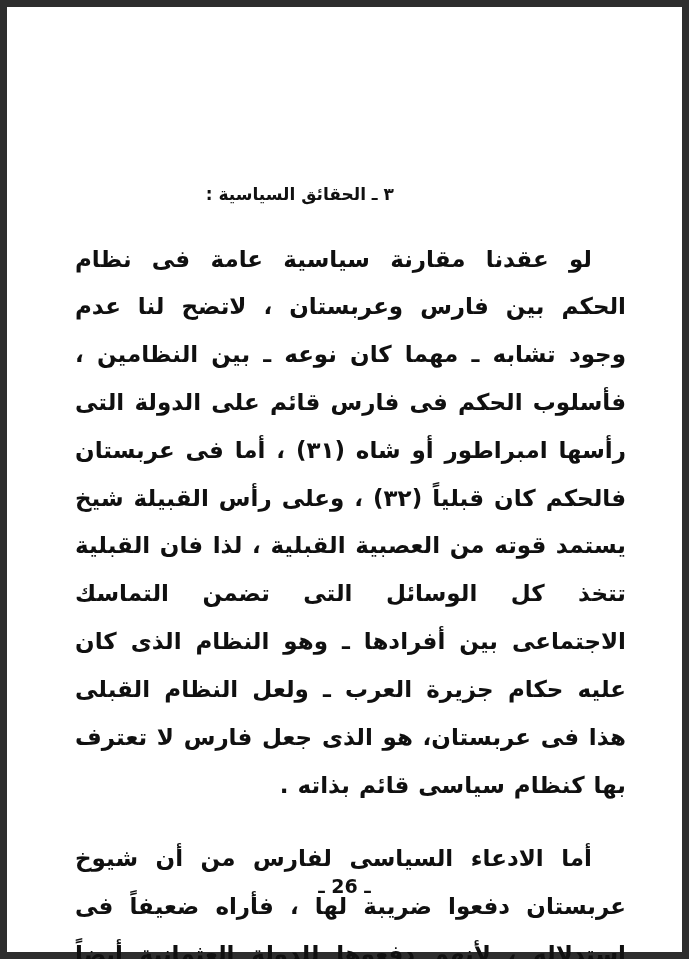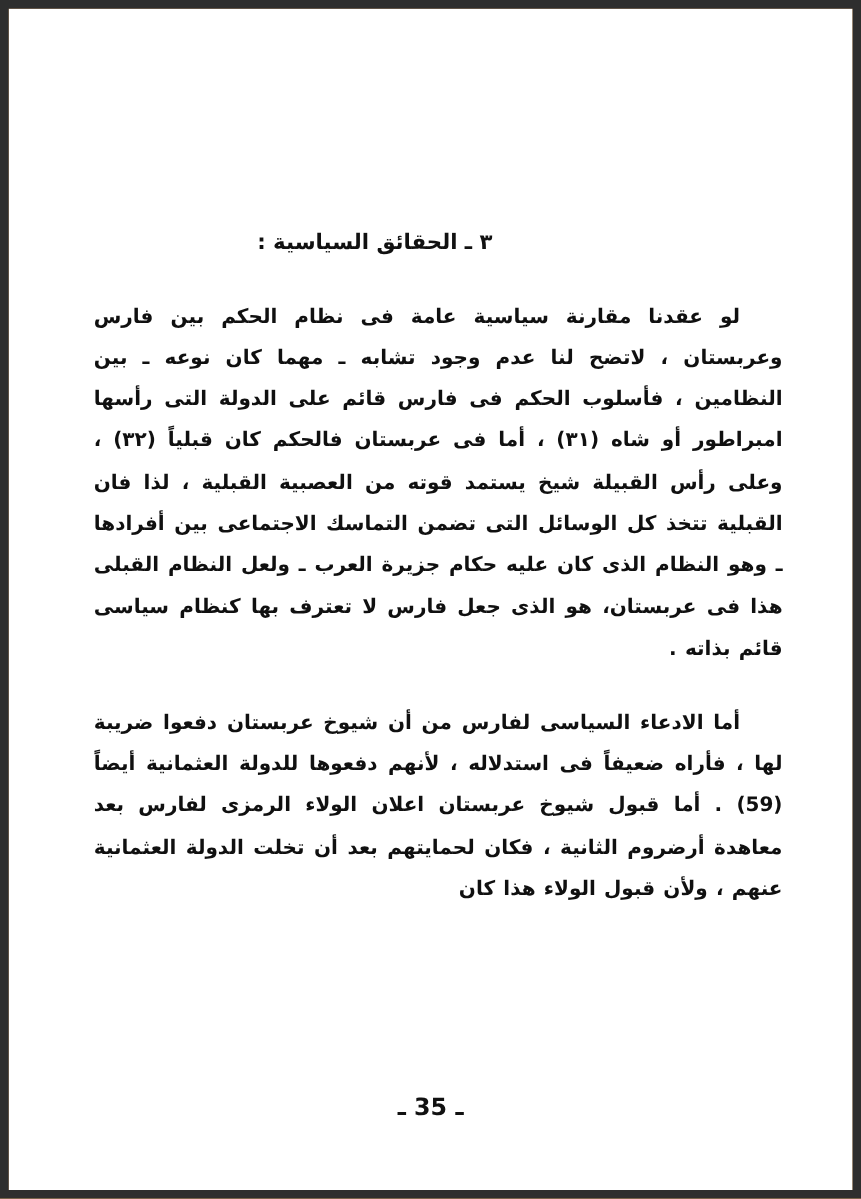--- a/index.html
+++ b/index.html
@@ -10,21 +10,21 @@
   body {
     width: 689px;
     height: 959px;
     overflow: hidden;
     font-family: "DejaVu Sans", sans-serif;
   }
   .page {
     position: relative;
     width: 689px;
     height: 959px;
-    background: #fdba74;
+    background: #f97316;
     box-sizing: border-box;
     overflow: hidden;
   }
   
   .scan-border {
     position: absolute;
     top: 0; left: 0; right: 0; bottom: 0;
     border: 7px solid #2e2e2e;
     box-sizing: border-box;
     pointer-events: none;
@@ -48,21 +48,21 @@
     font-size: 17px;
     font-weight: bold;
     color: #111111;
     letter-spacing: 0px;
     margin: 0 0 28px 0;
     padding-right: 232px;
     line-height: 1.5;
   }
   p.body-par {
     font-family: "DejaVu Sans", sans-serif;
-    font-size: 16px;
+    font-size: 23px;
     font-weight: bold;
     color: #101010;
     line-height: 2.08;
     margin: 0 0 26px 12px;
     text-align: justify;
     text-justify: inter-word;
     word-spacing: 1px;
   }
   p.body-par:last-of-type {
     margin-bottom: 0;
@@ -88,14 +88,14 @@
   <div class="scan-border"></div>
 
   <div class="content">
     <h2 class="heading">٣ ـ الحقائق السياسية :</h2>
 
     <p class="body-par" style="text-indent: 34px;">لو عقدنا مقارنة سياسية عامة فى نظام الحكم بين فارس وعربستان ، لاتضح لنا عدم وجود تشابه ـ مهما كان نوعه ـ بين النظامين ، فأسلوب الحكم فى فارس قائم على الدولة التى رأسها امبراطور أو شاه (٣١) ، أما فى عربستان فالحكم كان قبلياً (٣٢) ، وعلى رأس القبيلة شيخ يستمد قوته من العصبية القبلية ، لذا فان القبلية تتخذ كل الوسائل التى تضمن التماسك الاجتماعى بين أفرادها ـ وهو النظام الذى كان عليه حكام جزيرة العرب ـ ولعل النظام القبلى هذا فى عربستان، هو الذى جعل فارس لا تعترف بها كنظام سياسى قائم بذاته .</p>
 
     <p class="body-par" style="text-indent: 34px;">أما الادعاء السياسى لفارس من أن شيوخ عربستان دفعوا ضريبة لها ، فأراه ضعيفاً فى استدلاله ، لأنهم دفعوها للدولة العثمانية أيضاً (59) . أما قبول شيوخ عربستان اعلان الولاء الرمزى لفارس بعد معاهدة أرضروم الثانية ، فكان لحمايتهم بعد أن تخلت الدولة العثمانية عنهم ، ولأن قبول الولاء هذا كان</p>
   </div>
 
-  <div class="page-number">ـ  35  ـ</div>
+  <div class="page-number">ـ  26  ـ</div>
 </div>
 
 </body></html>

